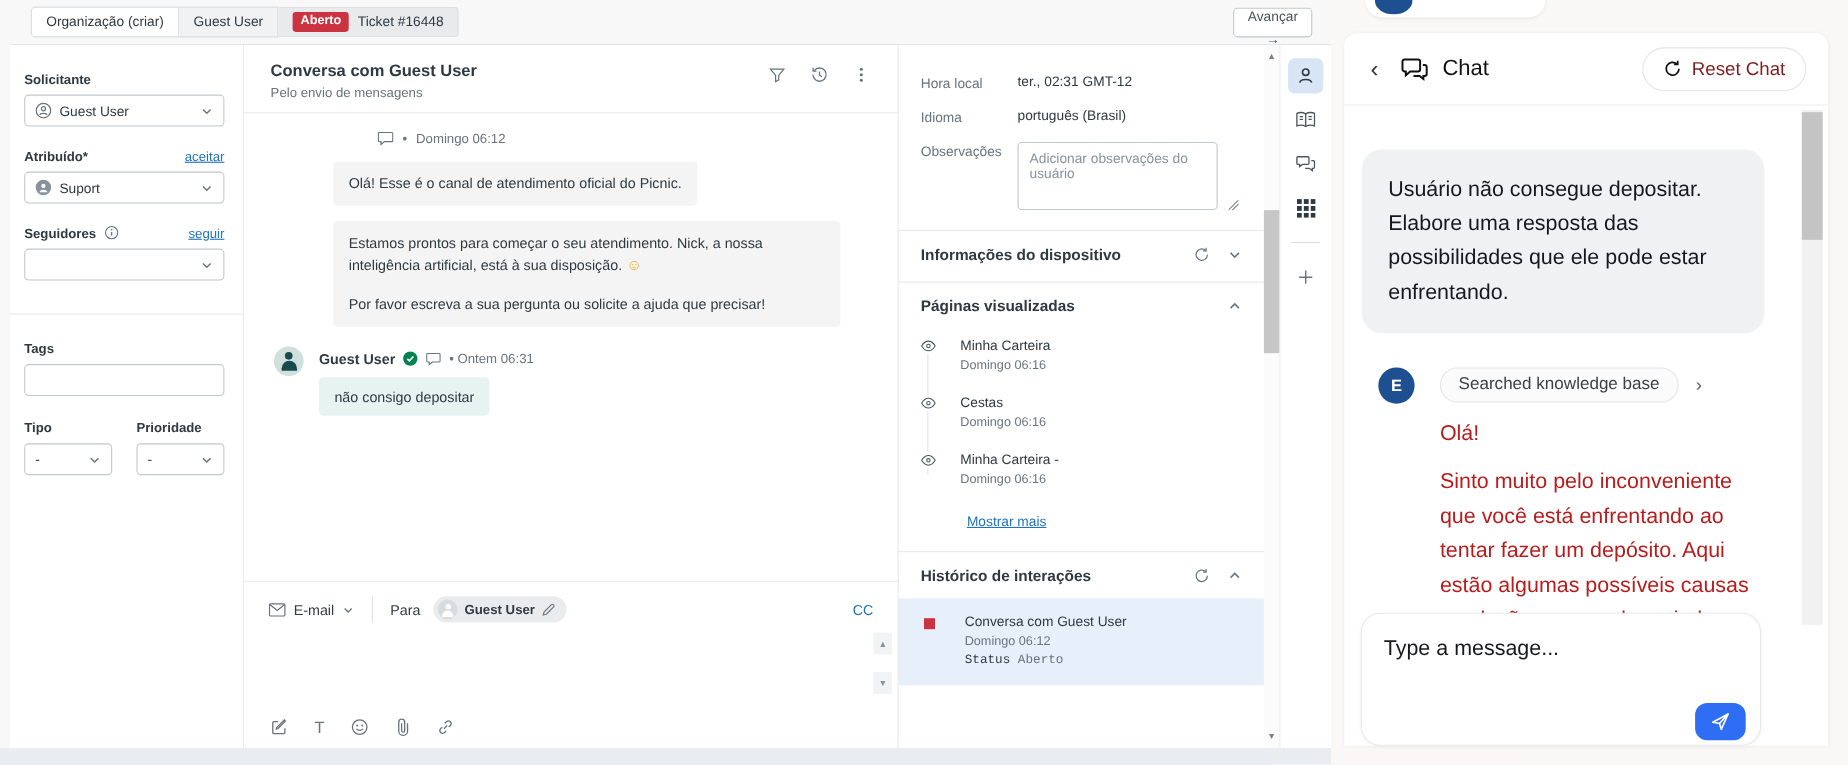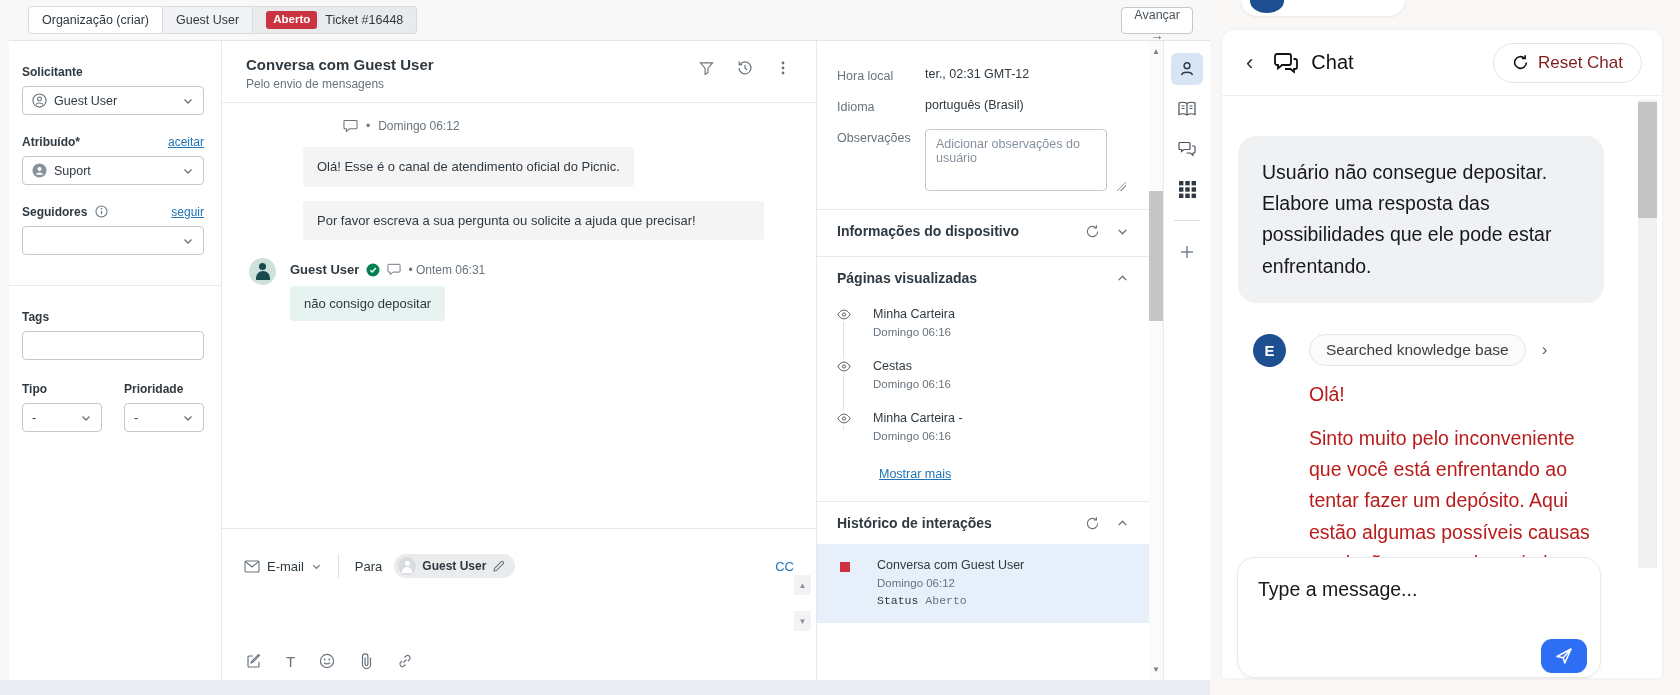--- a/index.html
+++ b/index.html
@@ -56,21 +56,21 @@
   .bubble p + p { margin-top:16px; }
   .emoji { color:#f5a623; font-size:14px; }
   .guest-row { display:flex; gap:14px; margin:18px 0 0 27px; }
   .guest-avatar { width:27px; height:27px; border-radius:50%; background:#cfe0dd; position:relative; flex:0 0 auto; }
   .guest-avatar::before { content:""; position:absolute; left:10px; top:5px; width:7px; height:7px; border-radius:50%; background:#17494d; }
   .guest-avatar::after { content:""; position:absolute; left:6.5px; top:13px; width:14px; height:9px; border-radius:7px 7px 0 0; background:#17494d; }
   .guest-meta { display:flex; align-items:center; gap:7px; font-size:12px; color:#68737d; margin-top:4px; }
   .guest-name { font-size:13px; font-weight:bold; color:#2f3941; }
   .guest-bubble { background:#e7f3f1; border-radius:4px; padding:10px 14px; font-size:13px; color:#2f3941; width:fit-content; margin-top:9px; }
 
-  .composer { border-top:1px solid #e8e9ea; height:152px; position:relative; padding:12px 22px; flex:0 0 auto; }
+  .composer { border-top:1px solid #e8e9ea; height:152px; position:relative; padding:0 22px; flex:0 0 auto; }
   .composer-top { display:flex; align-items:center; gap:12px; padding-top:13px; font-size:13px; color:#2f3941; }
   .channel { display:flex; align-items:center; gap:7px; cursor:pointer; }
   .vdiv { width:1px; height:24px; background:#e0e2e4; margin:0 4px; }
   .to-pill { display:flex; align-items:center; gap:6px; background:#e9ebed; border-radius:14px; padding:3px 10px 3px 4px; font-size:12px; font-weight:bold; color:#2f3941; cursor:pointer; }
   .to-pill .pill-avatar { width:18px; height:18px; border-radius:50%; background:#d8dcde; position:relative; }
   .to-pill .pill-avatar::before { content:""; position:absolute; left:6.5px; top:3.5px; width:5px; height:5px; border-radius:50%; background:#fff; }
   .to-pill .pill-avatar::after { content:""; position:absolute; left:4px; top:9.5px; width:10px; height:6px; border-radius:5px 5px 0 0; background:#fff; }
   .cc-link { margin-left:auto; color:#1f73b7; font-size:13px; cursor:pointer; }
   .composer-tools { position:absolute; left:24px; bottom:11px; display:flex; align-items:center; gap:24px; color:#68737d; }
   .composer-tools .icon { cursor:pointer; }
@@ -296,20 +296,21 @@
             </span>
             <span>•</span>
             <span>Domingo 06:12</span>
           </div>
 
           <div class="bubble fit">
             <p>Olá! Esse é o canal de atendimento oficial do Picnic.</p>
           </div>
 
           <div class="bubble">
+            <p><span>Estamos prontos para começar o seu atendimento. Nick, a nossa inteligência artificial, está à sua disposição.</span> <span class="emoji">☺</span></p>
             <p>Por favor escreva a sua pergunta ou solicite a ajuda que precisar!</p>
           </div>
 
           <div class="guest-row">
             <div class="guest-avatar"></div>
             <div>
               <div class="guest-meta">
                 <span class="guest-name">Guest User</span>
                 <span class="icon">
                   <svg width="14" height="14" viewBox="0 0 14 14">

